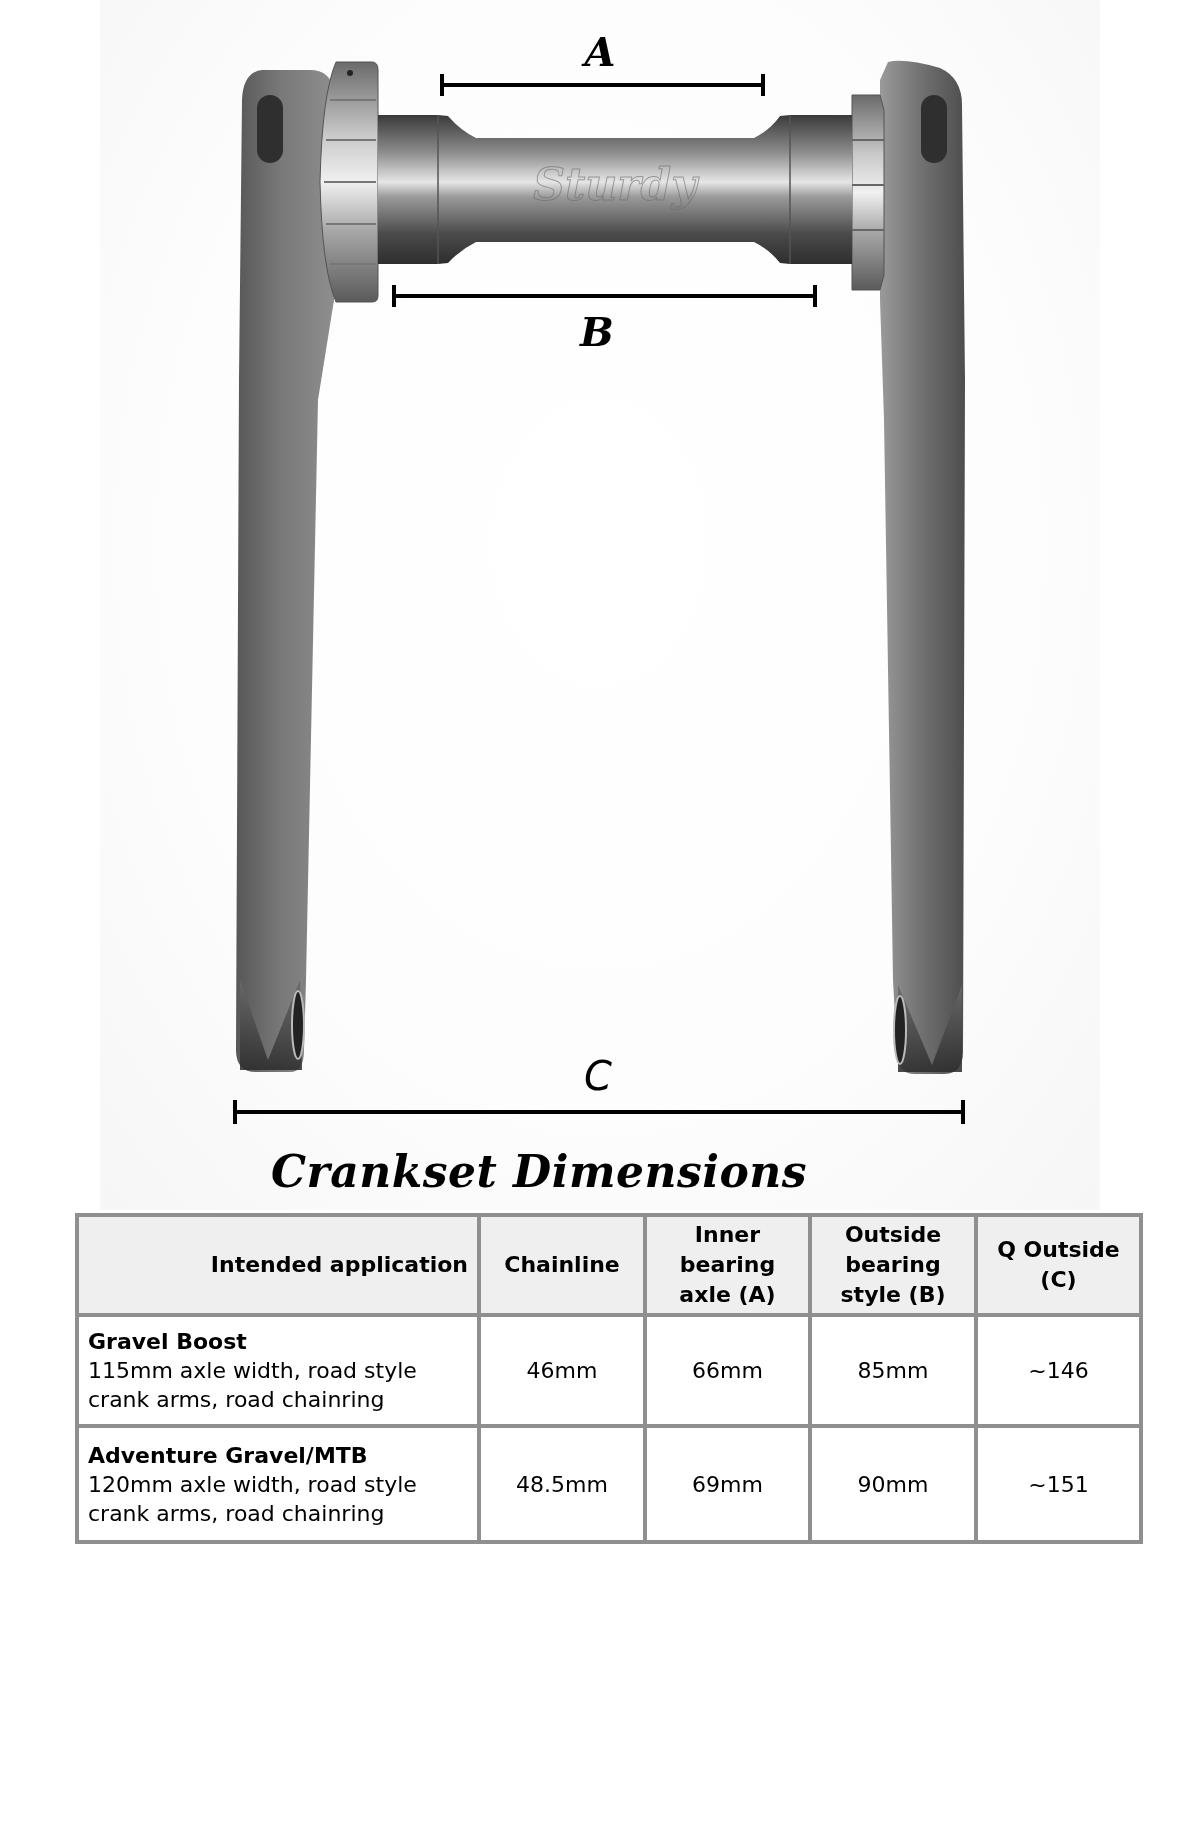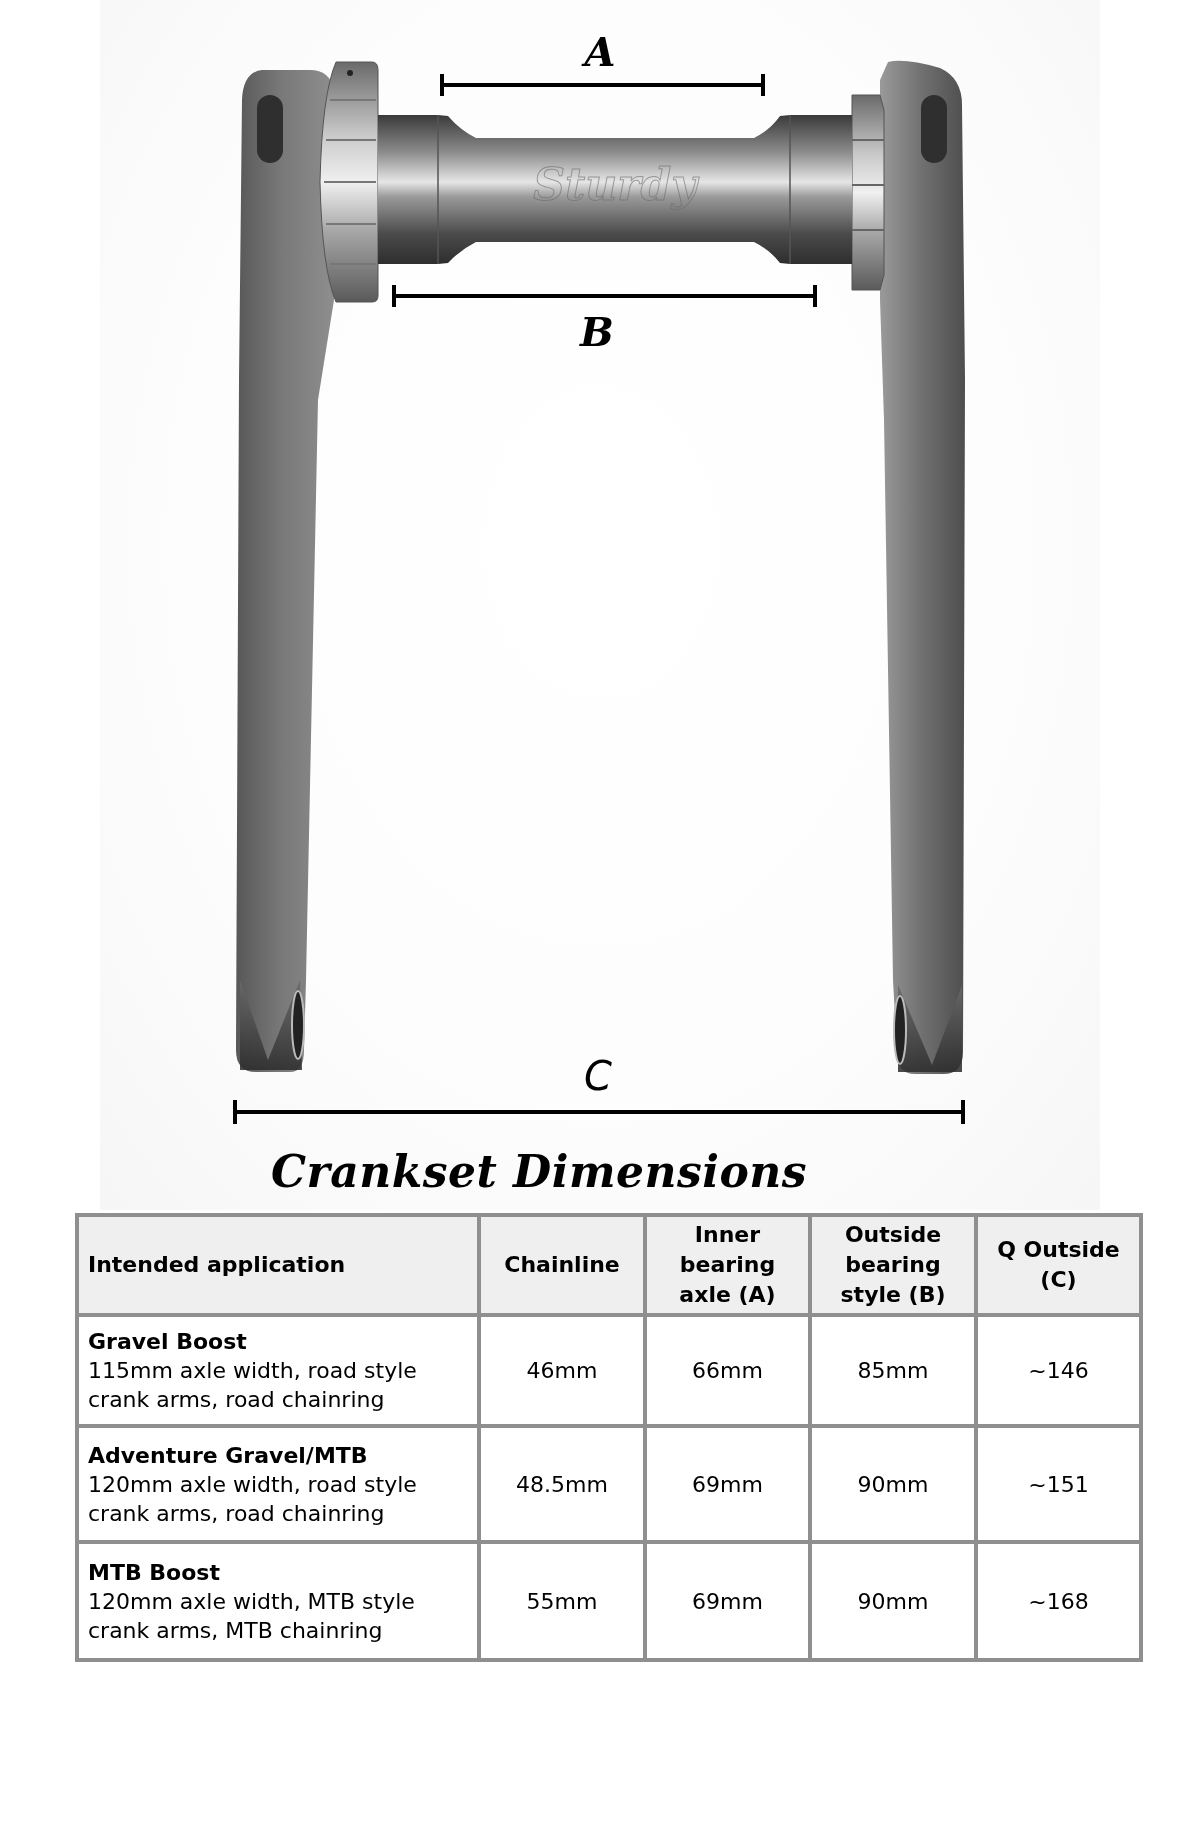--- a/index.html
+++ b/index.html
@@ -67,21 +67,21 @@
       font-size: 22px;
       vertical-align: middle;
     }
     table.dims th {
       background: #efefef;
       font-weight: bold;
       text-align: center;
       line-height: 30px;
       height: 96px;
     }
-    table.dims th.app-head { text-align: left; }
+    table.dims th.app-head { text-align: right; }
     table.dims td {
       background: #ffffff;
       text-align: center;
       line-height: 29px;
     }
     table.dims tr.row1 td { height: 109px; }
     table.dims tr.row2 td { height: 107px; }
     table.dims tr.row3 td { height: 112px; }
     table.dims tr.row4 td { height: 114px; }
     table.dims td.app {
@@ -233,25 +233,14 @@
       <td class="app">
         <span class="app-name">Adventure Gravel/MTB</span>
         <span class="app-desc">120mm axle width, road style</span>
         <span class="app-desc">crank arms, road chainring</span>
       </td>
       <td>48.5mm</td>
       <td>69mm</td>
       <td>90mm</td>
       <td>~151</td>
     </tr>
-    <tr class="row4">
-      <td class="app">
-        <span class="app-name">MTB Boost</span>
-        <span class="app-desc">120mm axle width, MTB style</span>
-        <span class="app-desc">crank arms, MTB chainring</span>
-      </td>
-      <td>55mm</td>
-      <td>69mm</td>
-      <td>90mm</td>
-      <td>~168</td>
-    </tr>
   </tbody>
 </table>
 
 </body></html>

